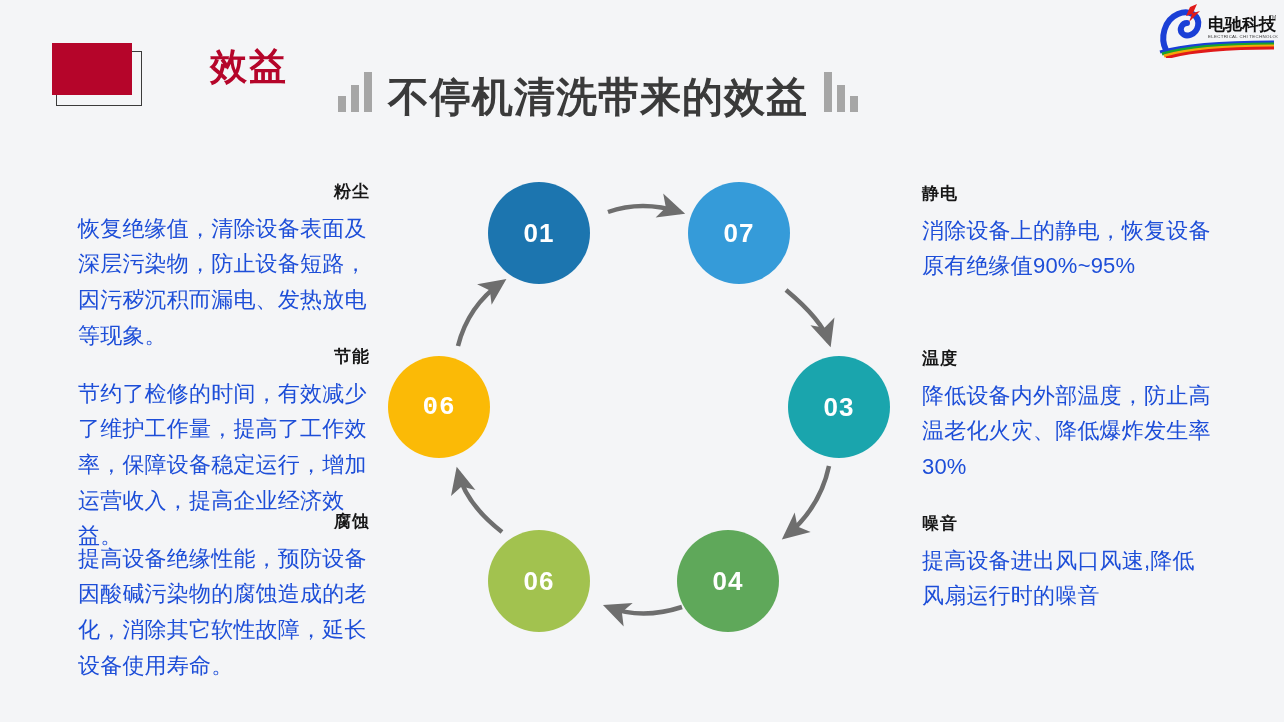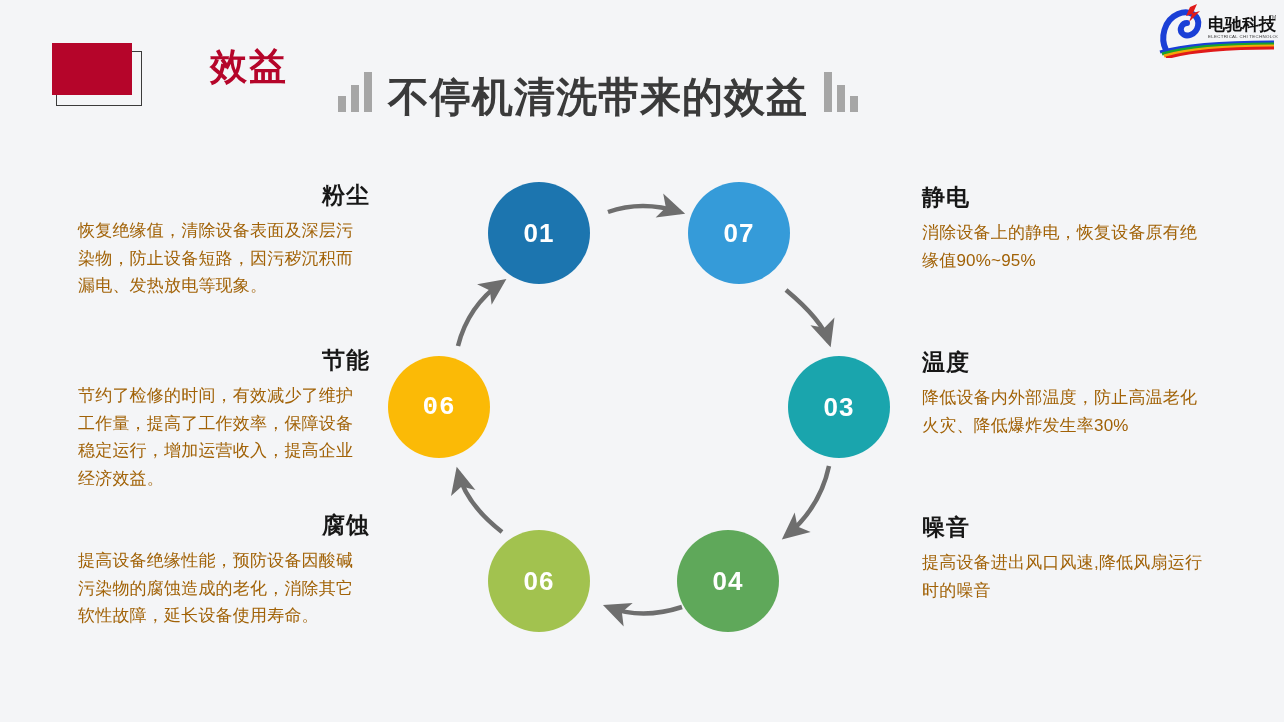--- a/index.html
+++ b/index.html
@@ -136,30 +136,30 @@
     position: absolute;
     left: 0; top: 0;
     width: 530px;
     height: 480px;
     overflow: visible;
   }
 
   
   .blk { position: absolute; width: 292px; }
   .blk .bhead {
-    font-size: 23px;
+    font-size: 17px;
     font-weight: bold;
     color: #171717;
     line-height: 1.1;
     margin-bottom: 9px;
     letter-spacing: 1px;
   }
   .blk .bbody {
-    font-size: 17px;
-    color: #a16207;
+    font-size: 22px;
+    color: #1d4ed8;
     line-height: 1.62;
     letter-spacing: 0.2px;
   }
   .blk.left { left: 78px; text-align: left; }
   .blk.left .bhead { text-align: right; }
   .blk.right { left: 922px; text-align: left; }
 
   .blk.b1 { top: 183px; }
   .blk.b6 { top: 348px; }
   .blk.b5 { top: 513px; }

